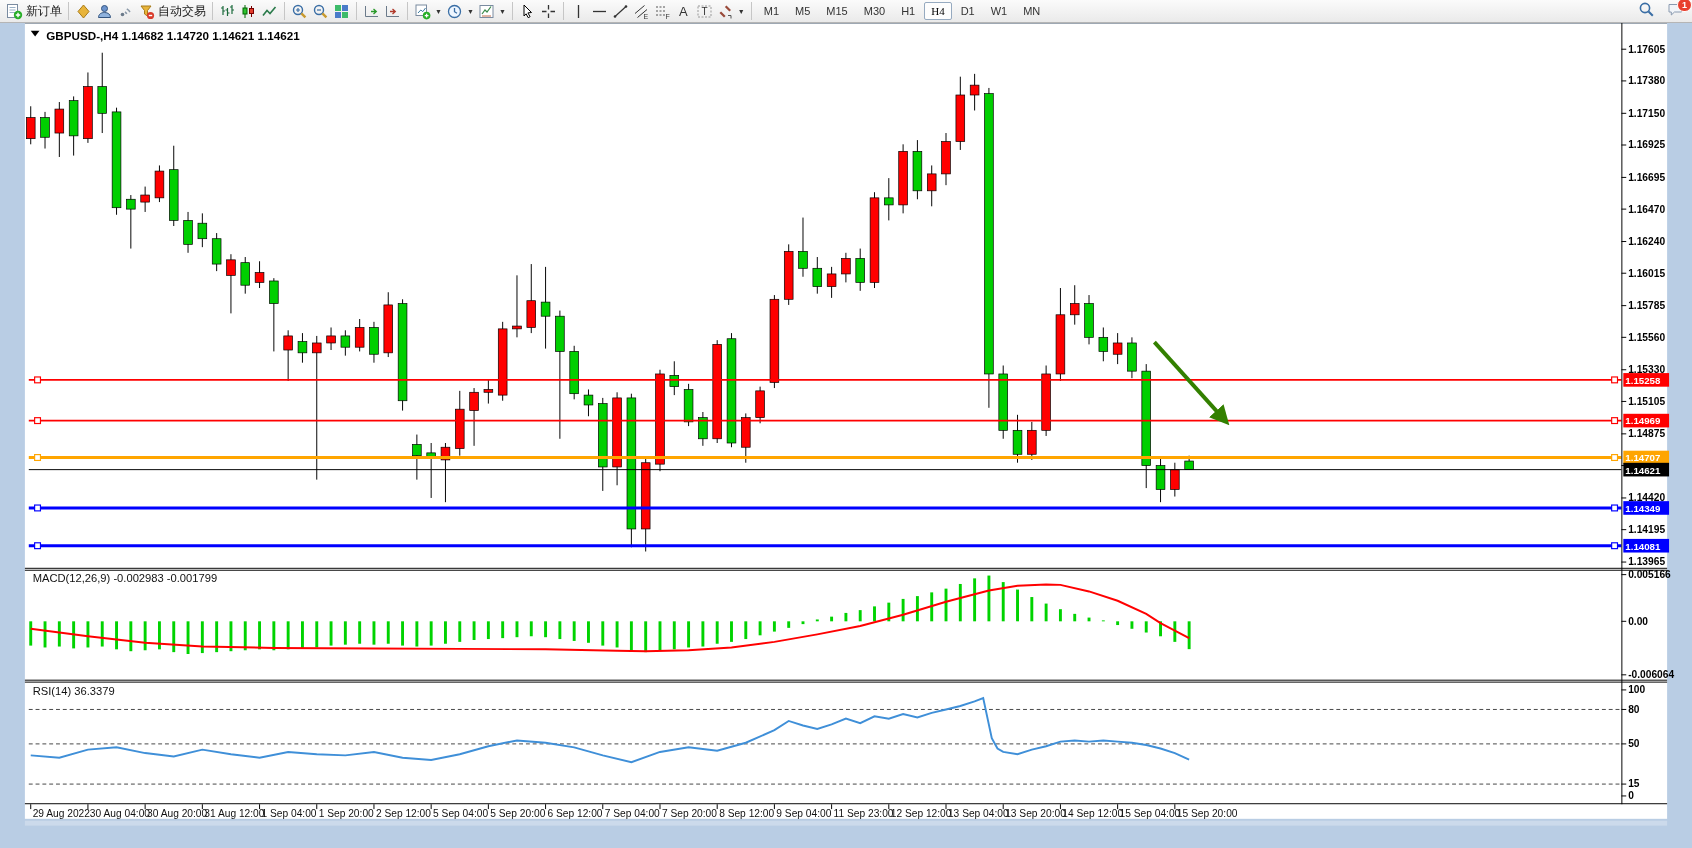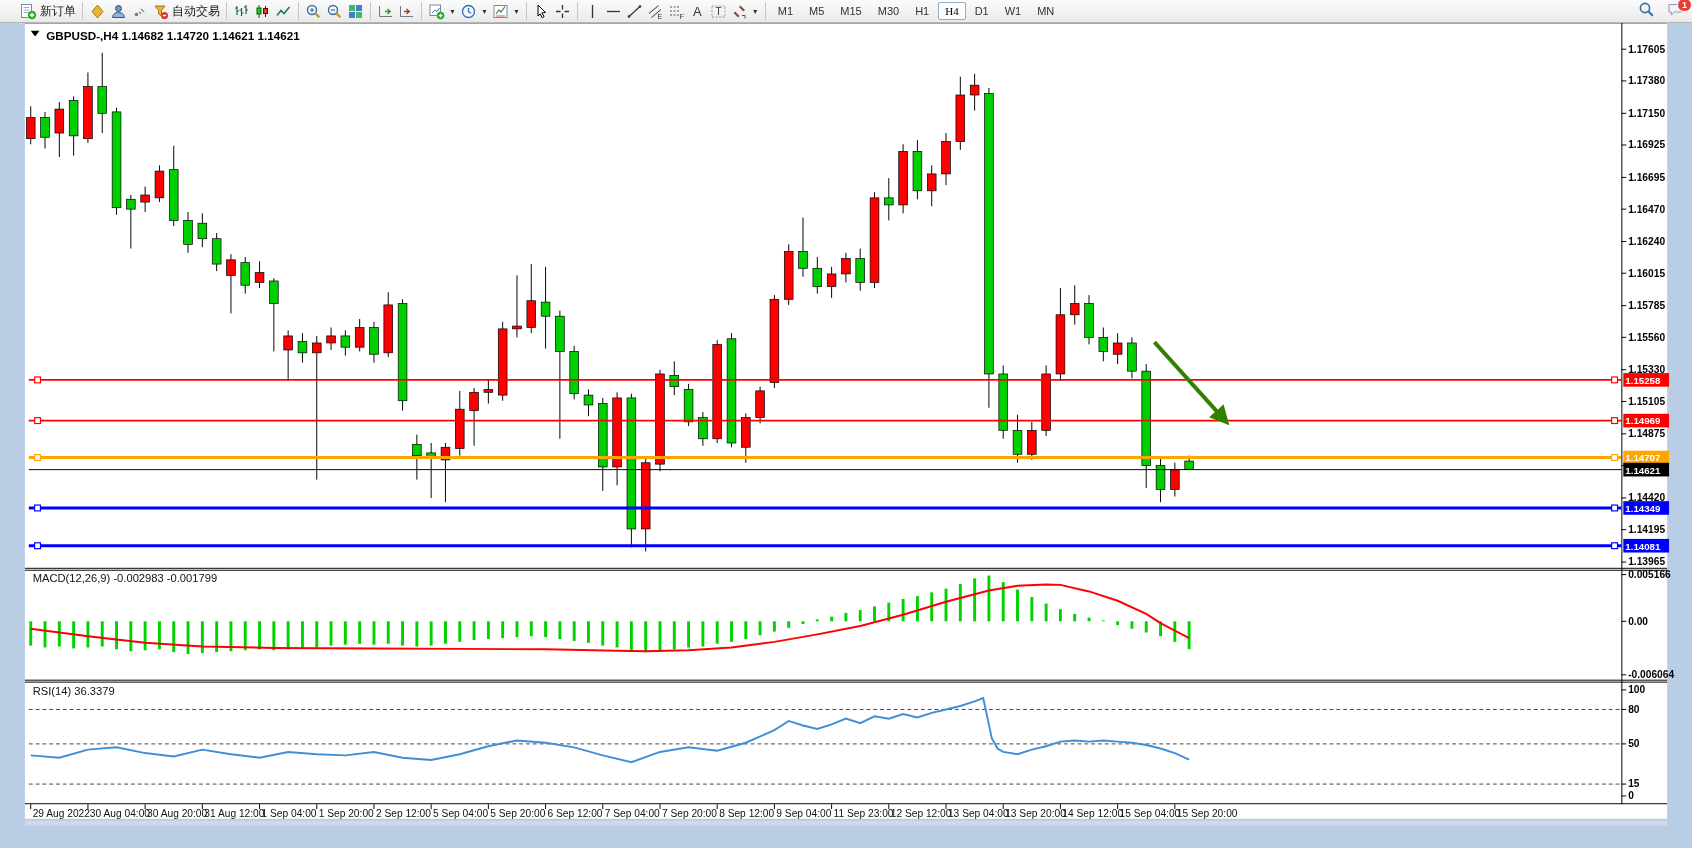--- a/index.html
+++ b/index.html
@@ -1,18 +1,18 @@
 <!DOCTYPE html>
 <html><head>
 <meta charset="utf-8">
 <style>
   html,body{margin:0;padding:0;background:#b9cde4;font-family:"Liberation Sans",sans-serif;}
   .app{width:1692px;height:848px;position:relative;overflow:hidden;background:#b9cde4;}
   .toolbar{height:23px;background:linear-gradient(#fbfbfb,#eaeaea);border-bottom:1px solid #b5b5b5;
-    display:flex;align-items:center;padding:0 18px;box-sizing:border-box;position:relative;white-space:nowrap;}
+    display:flex;align-items:center;padding:0 4px;box-sizing:border-box;position:relative;white-space:nowrap;}
   .tb-btn{display:flex;align-items:center;gap:3px;padding:1px 2px;border-radius:2px;}
   .tb-btn svg{display:block;}
   .tb-label{font-size:12px;color:#1a1a1a;}
   .caret{font-size:7px;color:#333;margin-left:1px;}
   .tb-sep{width:1px;align-self:stretch;margin:2px 4px;background:#c6c6c6;}
   .tf-btn{font-size:11px;color:#333;padding:2px 6px;margin:0 1px;border:1px solid transparent;border-radius:2px;}
   .tf-btn.active{background:#fdfdfd;border-color:#96aac0;color:#000;font-family:Liberation Serif, serif;}
   .tb-right{position:absolute;right:8px;top:0;height:23px;display:flex;align-items:center;gap:12px;}
   .chat-wrap{position:relative;}
   .badge{position:absolute;top:-3px;right:-8px;background:#e8402e;color:#fff;font-size:9px;font-weight:700;

